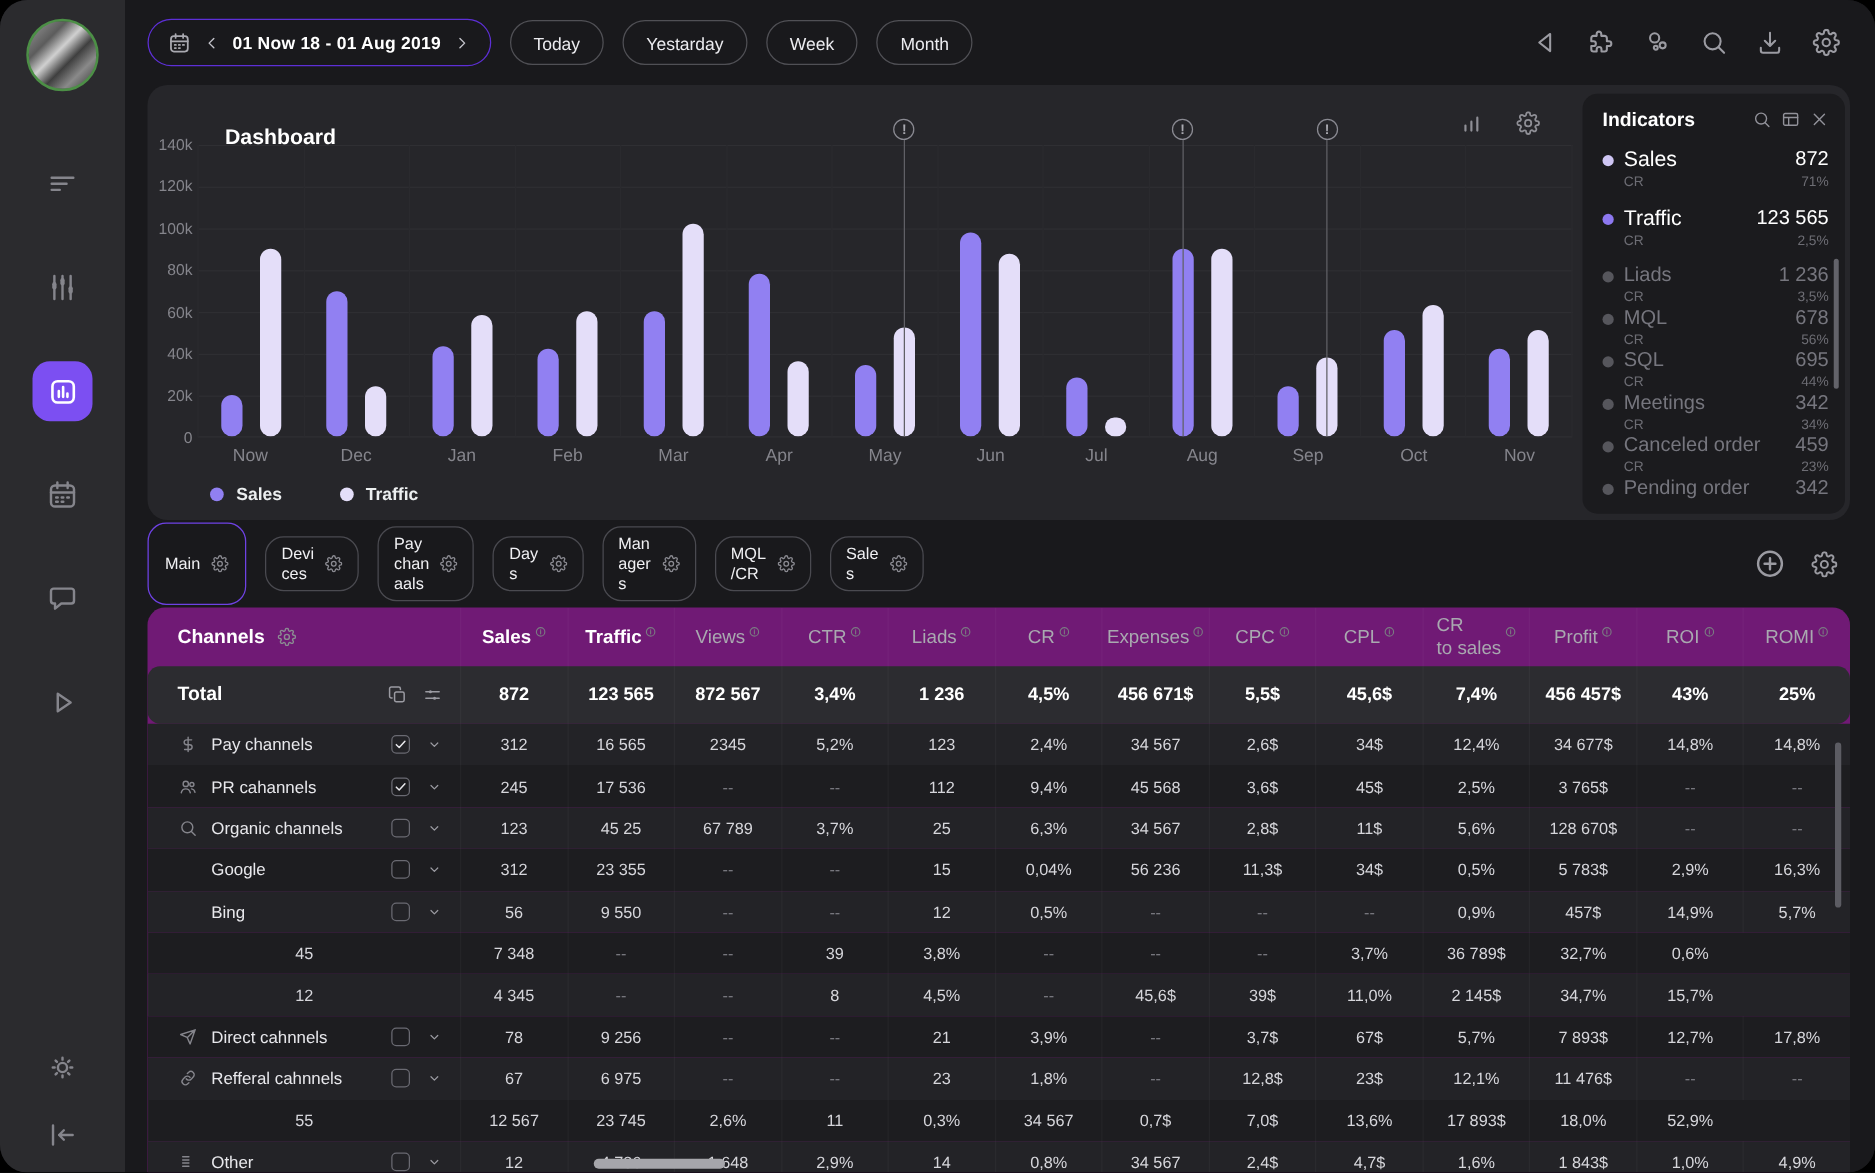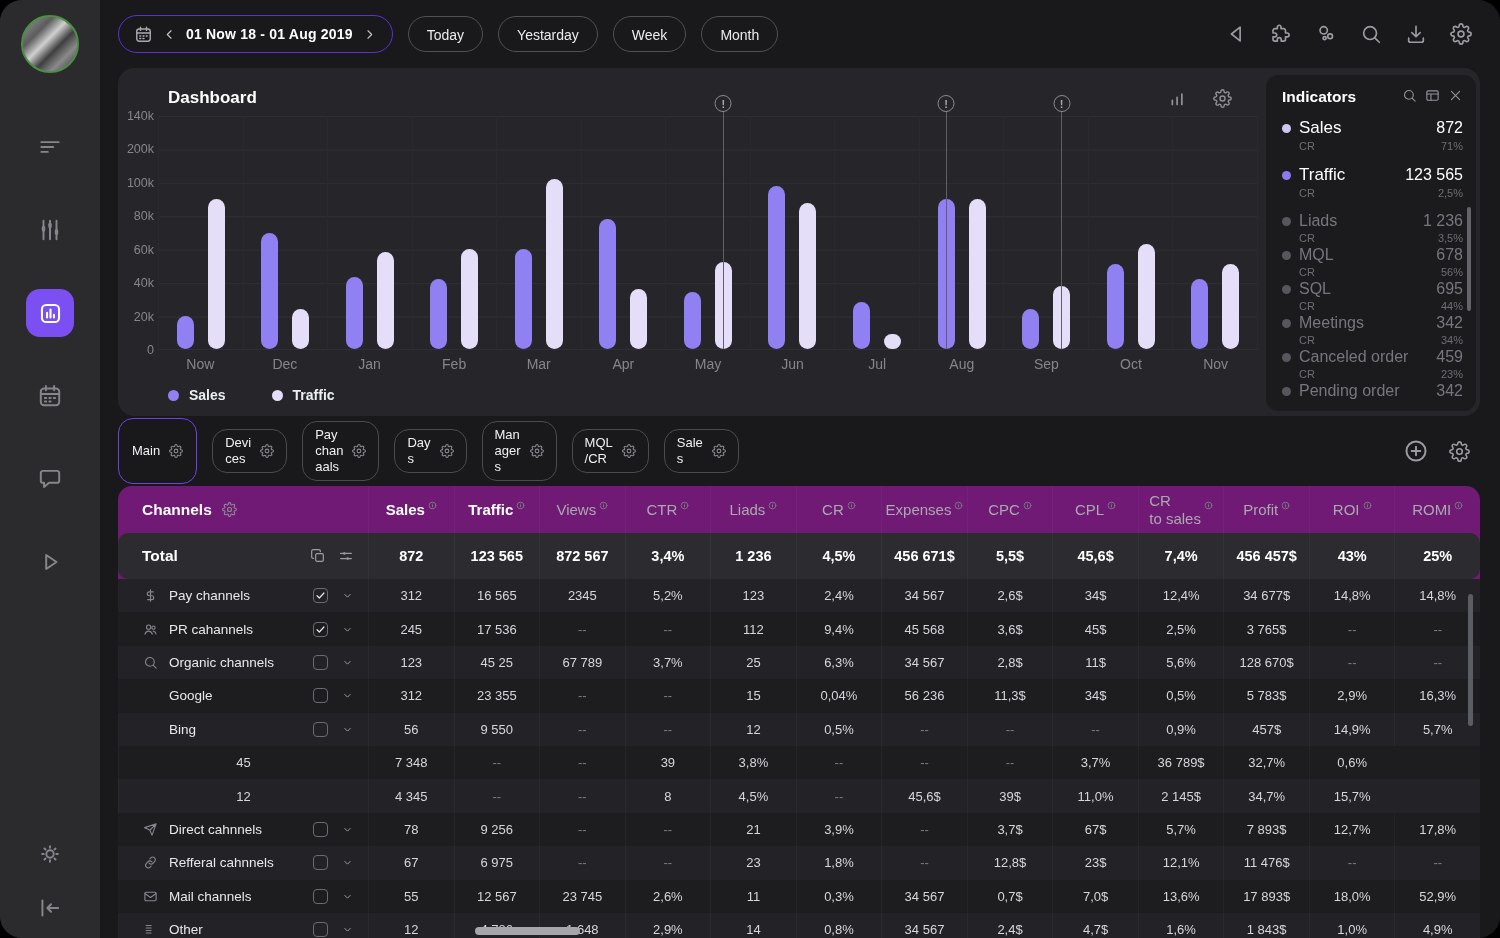--- a/index.html
+++ b/index.html
@@ -25,21 +25,21 @@
   .date-pill .cal{width:19px;height:19px;color:#a9a9b0;}
   .date-pill .nchev{width:15px;height:15px;color:#c3c3ca;cursor:pointer;}
   .date-txt{font-size:14px;font-weight:700;letter-spacing:.2px;}
   .presets{display:flex;gap:15px;}
   .pill{height:36px;border:1px solid #505055;border-radius:18px;background:none;color:#ececf0;font-size:14px;padding:10px 18px;font-family:inherit;cursor:pointer;}
   .spacer{flex:1;}
   .top-icons{display:flex;gap:23px;align-items:center;color:#9b9ba2;margin-right:8px;}
   .top-icons .ic{width:22px;height:22px;cursor:pointer;}
   
   .card{position:relative;height:348px;background:#26262a;border-radius:16px;flex-shrink:0;}
-  .card-title{font-size:17px;font-weight:700;color:#fff;margin:0;position:absolute;top:20px;left:50px;}
+  .card-title{font-size:17px;font-weight:700;color:#fff;margin:12px;position:absolute;top:20px;left:50px;}
   .card-head-icons{position:absolute;top:21px;right:248px;display:flex;gap:26px;color:#8f8f96;}
   .card-head-icons .ic{width:19px;height:19px;cursor:pointer;}
   .chart{position:absolute;left:14px;top:48px;display:flex;}
   .ylabels{position:relative;width:22px;height:234px;flex-shrink:0;}
   .ylab{position:absolute;right:0;font-size:12.5px;color:#85858c;}
   .plot-col{width:1100px;margin-left:4px;}
   .plot{position:relative;height:234px;display:flex;border-left:1px solid #2a2a2e;border-bottom:1px solid #2f2f33;
     background-image:linear-gradient(to bottom,#2f2f33 1px,transparent 1px);background-size:100% 33.43px;}
   .month{flex:1;display:flex;align-items:flex-end;justify-content:center;gap:14px;border-right:1px solid #2a2a2e;}
   .slot{position:relative;width:17px;height:100%;display:flex;align-items:flex-end;}
@@ -326,21 +326,21 @@
         <svg class="ic" viewBox="0 0 24 24">
             <use href="#i-minichart"></use>
           </svg>
         <svg class="ic" viewBox="0 0 24 24">
             <use href="#i-gear"></use>
           </svg>
       </div>
       <div class="chart">
         <div class="ylabels" id="ylabels">
             <div class="ylab" style="top: -7px;">140k</div>
-            <div class="ylab" style="top: 26.4286px;">200k</div>
+            <div class="ylab" style="top: 26.4286px;">120k</div>
             <div class="ylab" style="top: 59.8571px;">100k</div>
             <div class="ylab" style="top: 93.2857px;">80k</div>
             <div class="ylab" style="top: 126.714px;">60k</div>
             <div class="ylab" style="top: 160.143px;">40k</div>
             <div class="ylab" style="top: 193.571px;">20k</div>
             <div class="ylab" style="top: 227px;">0</div>
           </div>
         <div class="plot-col">
           <div class="plot" id="plot">
               <div class="month">
@@ -957,32 +957,20 @@
             <div class="vcell">1,8%</div>
             <div class="vcell dim">--</div>
             <div class="vcell">12,8$</div>
             <div class="vcell">23$</div>
             <div class="vcell">12,1%</div>
             <div class="vcell">11 476$</div>
             <div class="vcell dim">--</div>
             <div class="vcell dim">--</div>
           </div>
           <div class="trow even">
-            <div class="chcell">
-              <span class="rowicon">
-                <svg viewBox="0 0 24 24" class="ic">
-                  <use href="#i-mail"></use>
-                </svg>
-              </span>
-              <span class="chlabel">Mail channels</span>
-              <span class="cb"></span>
-              <svg viewBox="0 0 24 24" class="ic rowchev">
-                <use href="#i-chev"></use>
-              </svg>
-            </div>
             <div class="vcell">55</div>
             <div class="vcell">12 567</div>
             <div class="vcell">23 745</div>
             <div class="vcell">2,6%</div>
             <div class="vcell">11</div>
             <div class="vcell">0,3%</div>
             <div class="vcell">34 567</div>
             <div class="vcell">0,7$</div>
             <div class="vcell">7,0$</div>
             <div class="vcell">13,6%</div>

